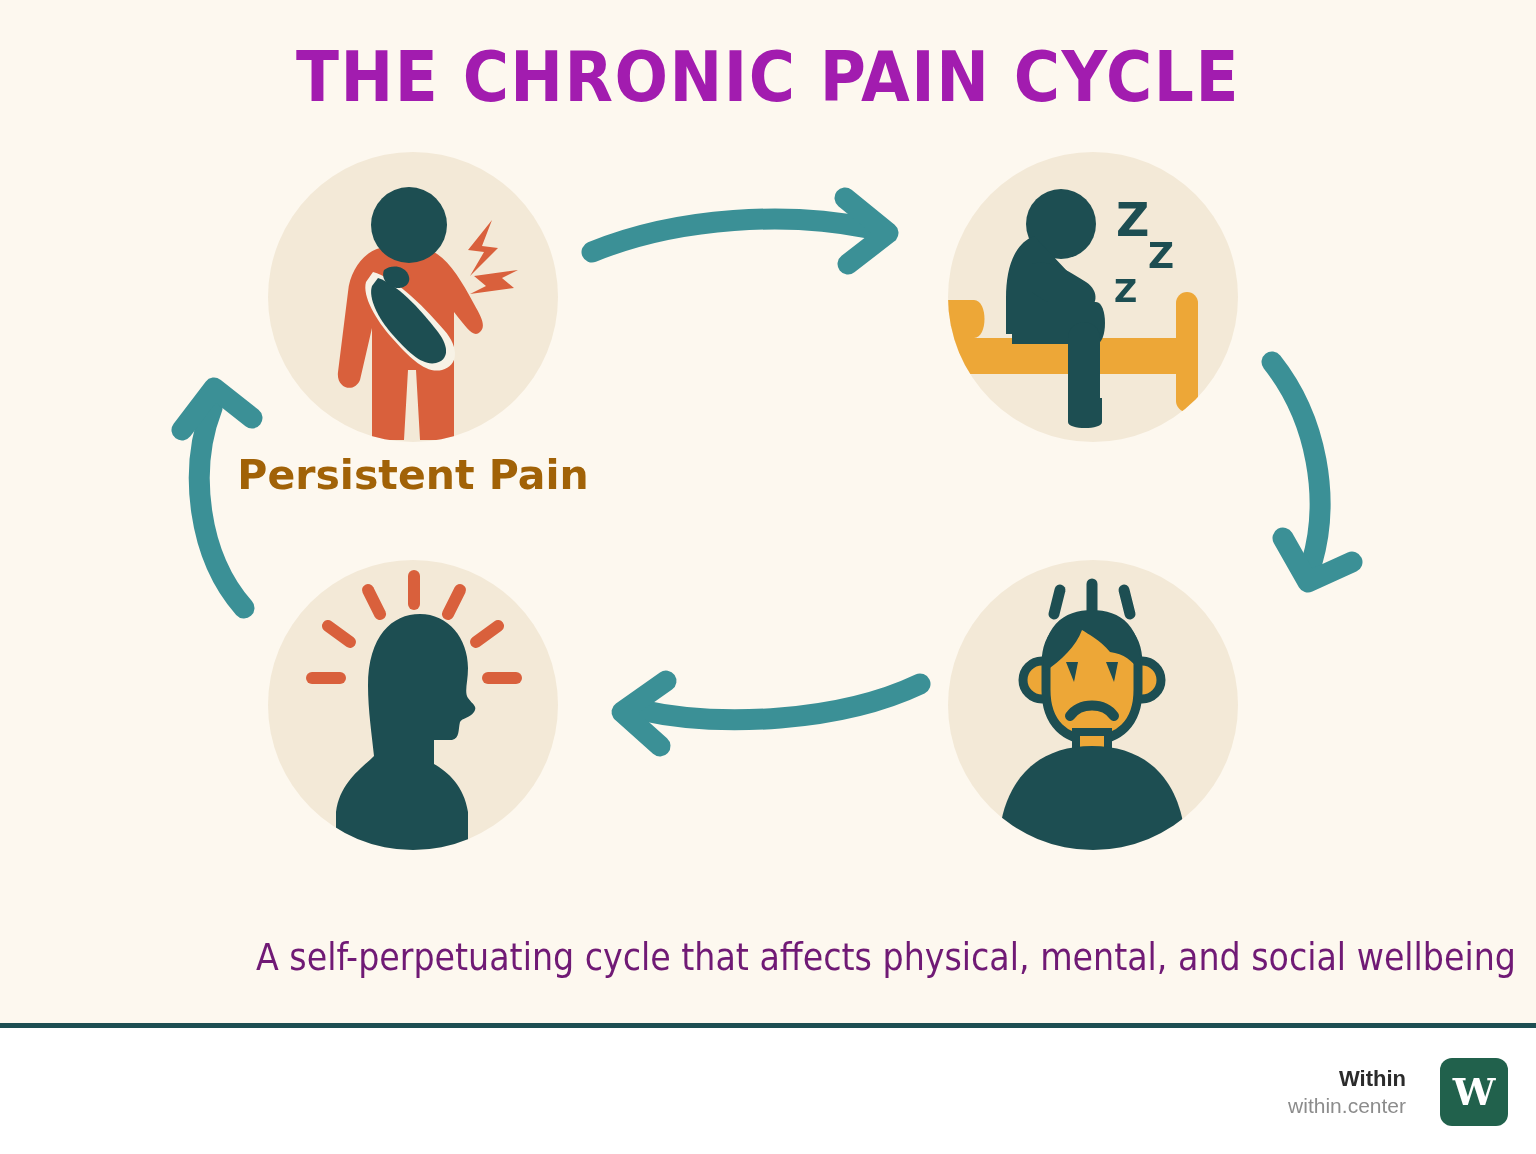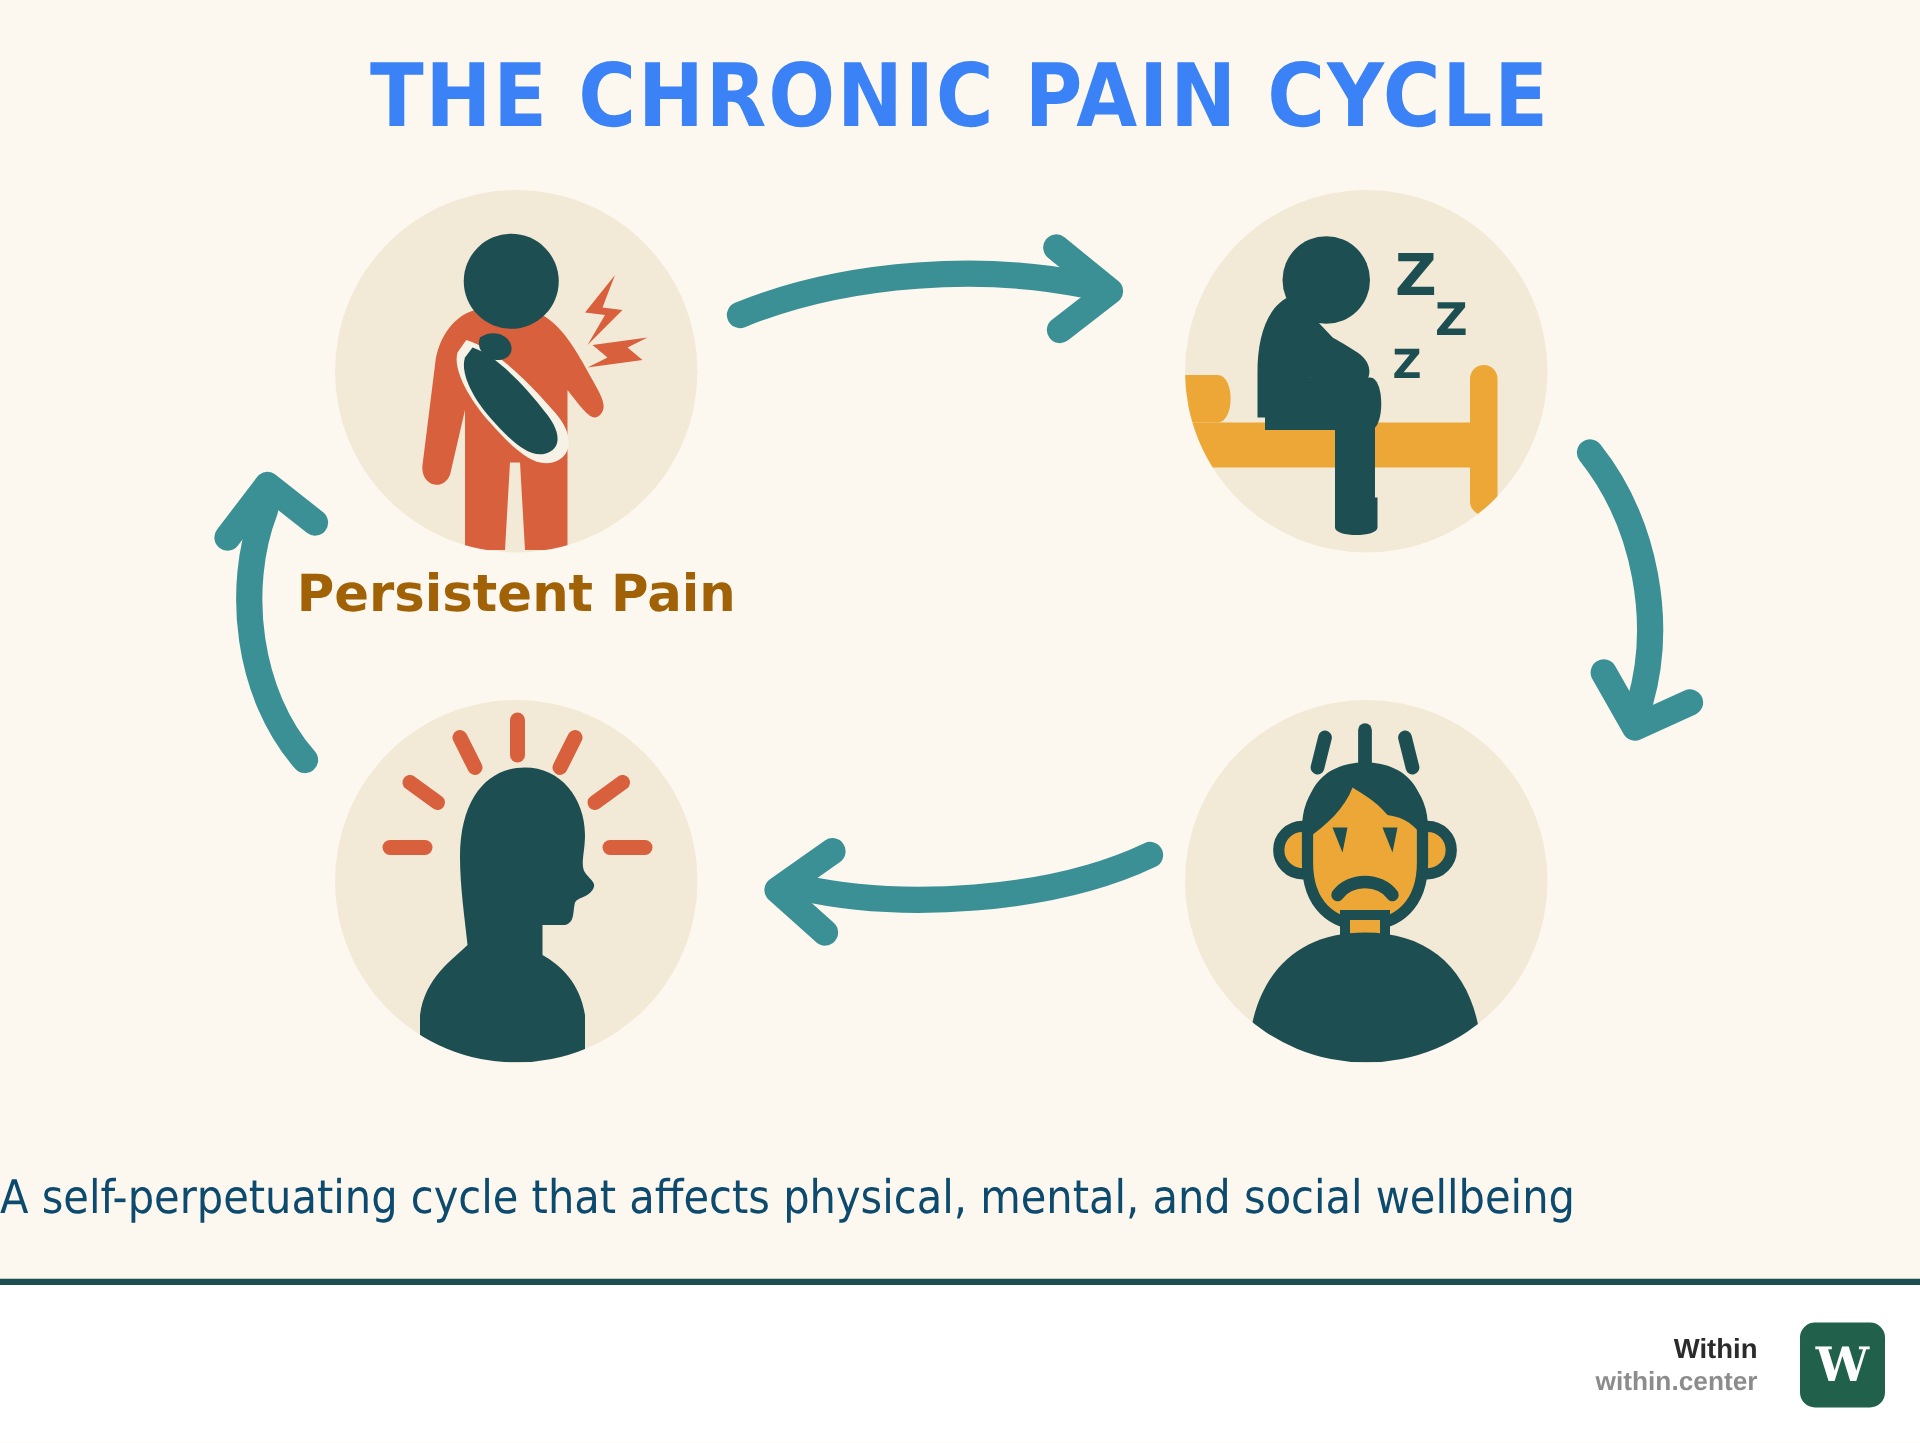--- a/index.html
+++ b/index.html
@@ -44,21 +44,21 @@
   .title {
     position: absolute;
     left: 0;
     top: 42px;
     width: 1536px;
     text-align: center;
     font-family: "DejaVu Sans Condensed", "Liberation Sans Narrow", "Liberation Sans", sans-serif;
     font-weight: 700;
     font-size: 70px;
     letter-spacing: 1.5px;
-    color: #3b82f6;
+    color: #a21caf;
     text-transform: uppercase;
     line-height: 1;
   }
 
   
   .node {
     position: absolute;
   }
   .circle {
     position: relative;
@@ -87,25 +87,25 @@
   #node-activity  { left: 948px; top: 152px; }
   #node-stress    { left: 948px; top: 560px; }
   #node-sensitivity { left: 268px; top: 560px; }
 
   
   .subtitle {
     position: absolute;
     left: 0;
     top: 938px;
     width: 1516px;
-    text-align: left;
+    text-align: right;
     font-family: "DejaVu Sans Condensed", "Liberation Sans Narrow", "Liberation Sans", sans-serif;
     font-weight: 400;
     font-size: 37px;
-    color: #0c4a6e;
+    color: #701a75;
     line-height: 1.1;
   }
 
   
   .arrows {
     position: absolute;
     left: 0;
     top: 0;
     width: 1536px;
     height: 1026px;
@@ -134,21 +134,21 @@
     line-height: 1.25;
   }
   .brand-name {
     font-family: "Liberation Sans", sans-serif;
     font-weight: 700;
     font-size: 22px;
     color: #2b2b2b;
   }
   .brand-url {
     font-family: "Liberation Sans", sans-serif;
-    font-weight: 700;
+    font-weight: 400;
     font-size: 21px;
     color: #8c8c8c;
   }
   .brand-logo {
     width: 68px;
     height: 68px;
     border-radius: 12px;
     background: #21614c;
     display: flex;
     align-items: center;

